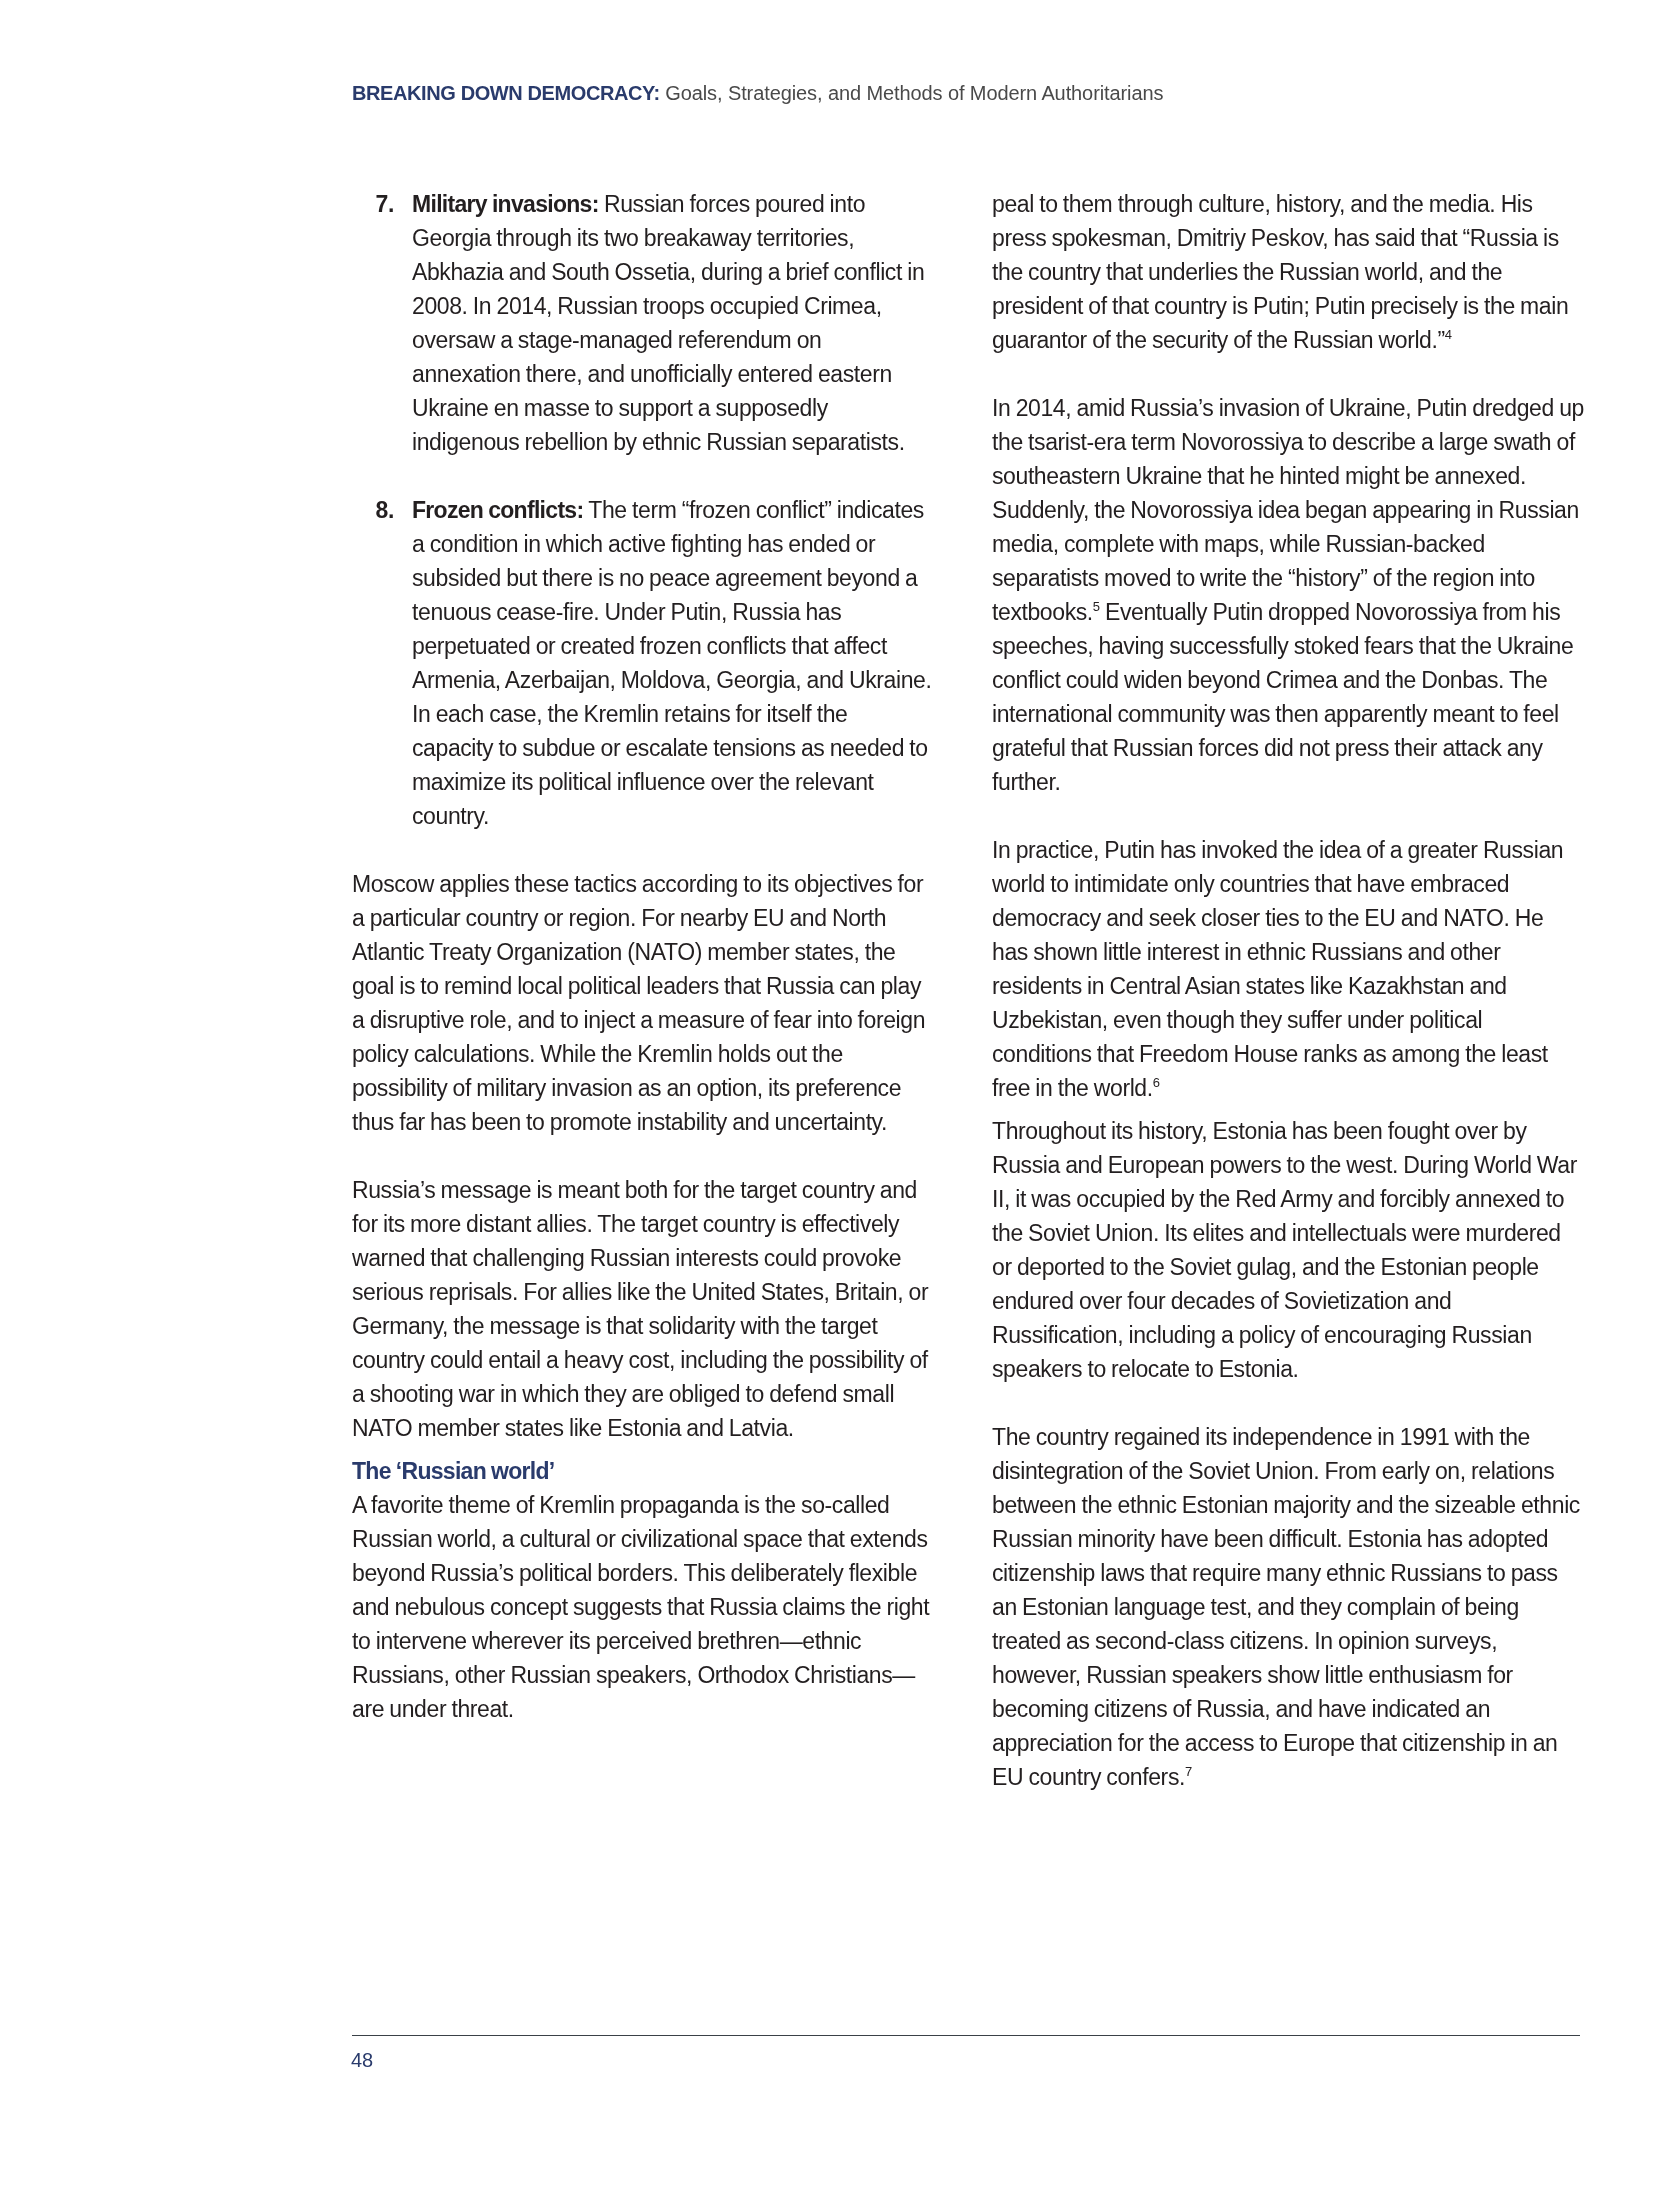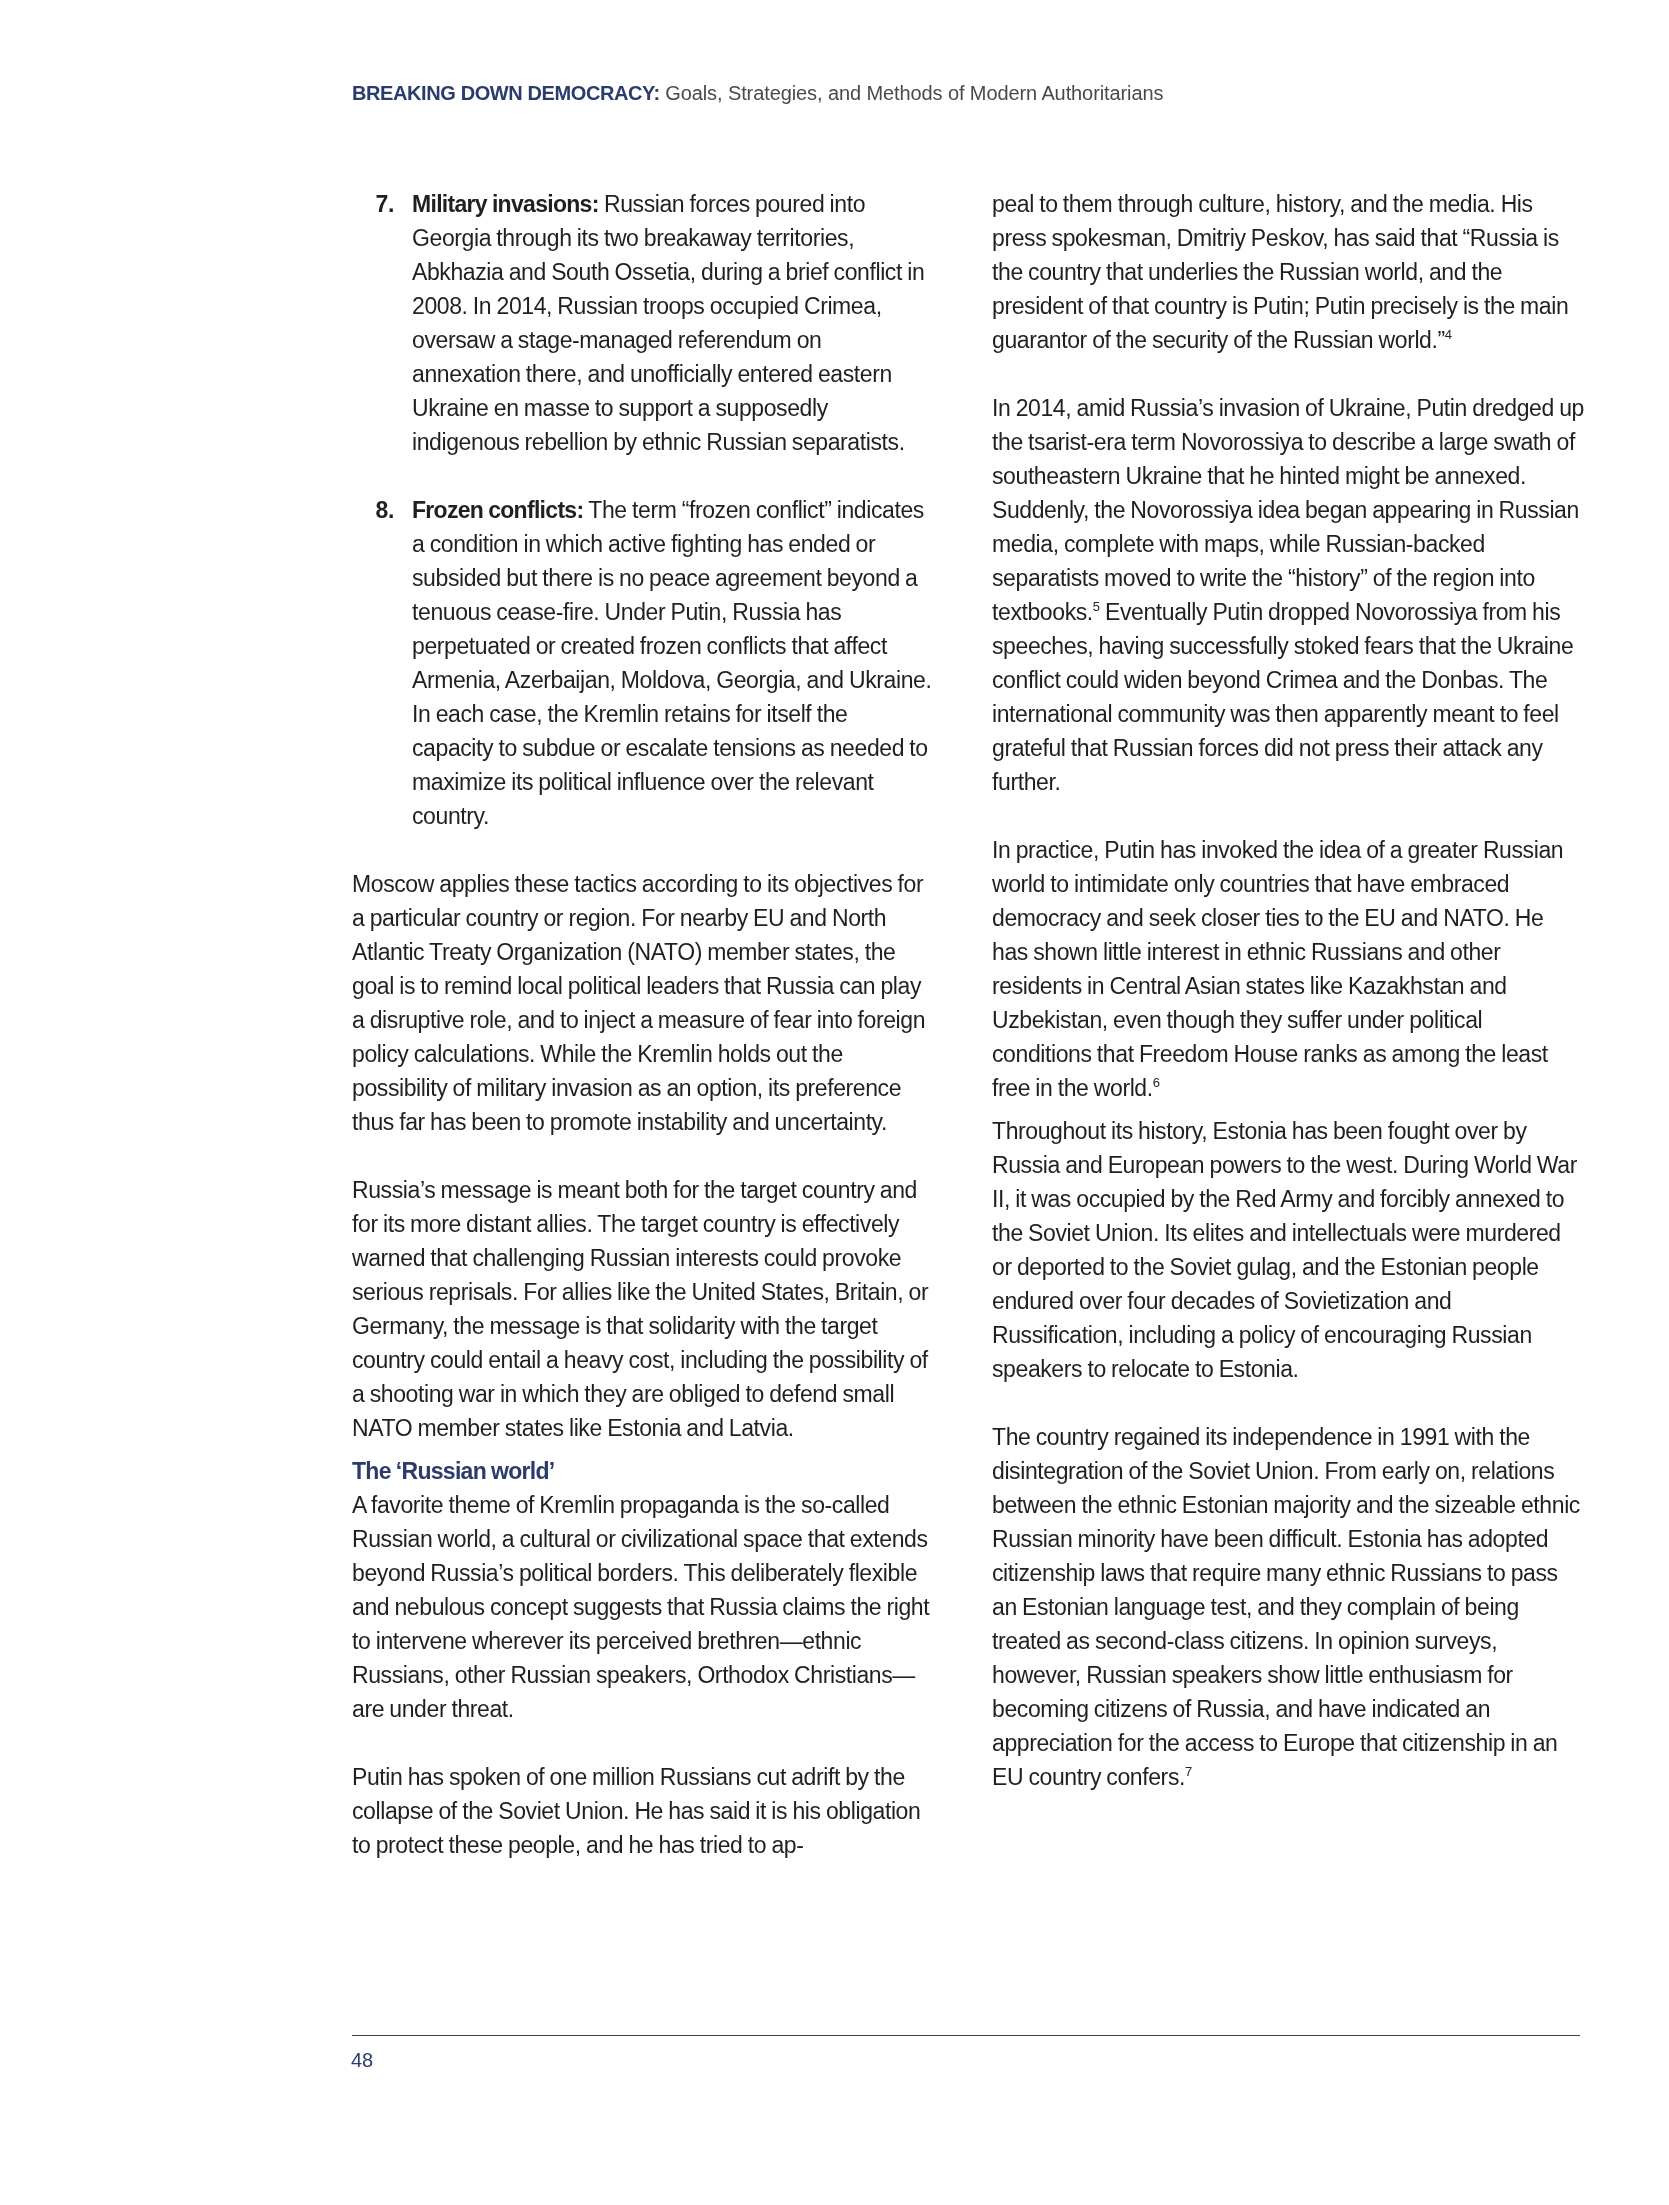--- a/index.html
+++ b/index.html
@@ -116,21 +116,20 @@
     <span class="lead">Military invasions:</span><span> Russian forces poured into Georgia through its two breakaway territories, Abkhazia and South Ossetia, during a brief conflict in 2008. In 2014, Russian troops occupied Crimea, oversaw a stage-managed referendum on annexation there, and unofficially entered eastern Ukraine en masse to support a supposedly indigenous rebellion by ethnic Russian separatists.</span>
   </div>
   <div class="numbered-item">
     <span class="num">8.</span>
     <span class="lead">Frozen conflicts:</span><span> The term “frozen conflict” indicates a condition in which active fighting has ended or subsided but there is no peace agreement beyond a tenuous cease-fire. Under Putin, Russia has perpetuated or created frozen conflicts that affect Armenia, Azerbaijan, Moldova, Georgia, and Ukraine. In each case, the Kremlin retains for itself the capacity to subdue or escalate tensions as needed to maximize its political influence over the relevant country.</span>
   </div>
   <p>Moscow applies these tactics according to its objectives for a particular country or region. For nearby EU and North Atlantic Treaty Organization (NATO) member states, the goal is to remind local political leaders that Russia can play a disruptive role, and to inject a measure of fear into foreign policy calculations. While the Kremlin holds out the possibility of military invasion as an option, its preference thus far has been to promote instability and uncertainty.</p>
   <p class="tight-bottom">Russia’s message is meant both for the target country and for its more distant allies. The target country is effectively warned that challenging Russian interests could provoke serious reprisals. For allies like the United States, Britain, or Germany, the message is that solidarity with the target country could entail a heavy cost, including the possibility of a shooting war in which they are obliged to defend small NATO member states like Estonia and Latvia.</p>
   <h3>The ‘Russian world’</h3>
   <p>A favorite theme of Kremlin propaganda is the so-called Russian world, a cultural or civilizational space that extends beyond Russia’s political borders. This deliberately flexible and nebulous concept suggests that Russia claims the right to intervene wherever its perceived brethren—ethnic Russians, other Russian speakers, Orthodox Christians—are under threat.</p>
-  <p>Putin has spoken of one million Russians cut adrift by the collapse of the Soviet Union. He has said it is his obligation to protect these people, and he has tried to ap-</p>
 </div>
 
 <div class="column col-right">
   <p><span>peal to them through culture, history, and the media. His press spokesman, Dmitriy Peskov, has said that “Russia is the country that underlies the Russian world, and the president of that country is Putin; Putin precisely is the main guarantor of the security of the Russian world.”</span><sup>4</sup></p>
   <p><span>In 2014, amid Russia’s invasion of Ukraine, Putin dredged up the tsarist-era term Novorossiya to describe a large swath of southeastern Ukraine that he hinted might be annexed. Suddenly, the Novorossiya idea began appearing in Russian media, complete with maps, while Russian-backed separatists moved to write the “history” of the region into textbooks.</span><sup>5</sup><span> Eventually Putin dropped Novorossiya from his speeches, having successfully stoked fears that the Ukraine conflict could widen beyond Crimea and the Donbas. The international community was then apparently meant to feel grateful that Russian forces did not press their attack any further.</span></p>
   <p class="tight-bottom"><span>In practice, Putin has invoked the idea of a greater Russian world to intimidate only countries that have embraced democracy and seek closer ties to the EU and NATO. He has shown little interest in ethnic Russians and other residents in Central Asian states like Kazakhstan and Uzbekistan, even though they suffer under political conditions that Freedom House ranks as among the least free in the world.</span><sup>6</sup></p>
   <p><span>Throughout its history, Estonia has been fought over by Russia and European powers to the west. During World War II, it was occupied by the Red Army and forcibly annexed to the Soviet Union. Its elites and intellectuals were murdered or deported to the Soviet gulag, and the Estonian people endured over four decades of Sovietization and Russification, including a policy of encouraging Russian speakers to relocate to Estonia.</span></p>
   <p><span>The country regained its independence in 1991 with the disintegration of the Soviet Union. From early on, relations between the ethnic Estonian majority and the sizeable ethnic Russian minority have been difficult. Estonia has adopted citizenship laws that require many ethnic Russians to pass an Estonian language test, and they complain of being treated as second-class citizens. In opinion surveys, however, Russian speakers show little enthusiasm for becoming citizens of Russia, and have indicated an appreciation for the access to Europe that citizenship in an EU country confers.</span><sup>7</sup></p>
 </div>
 

